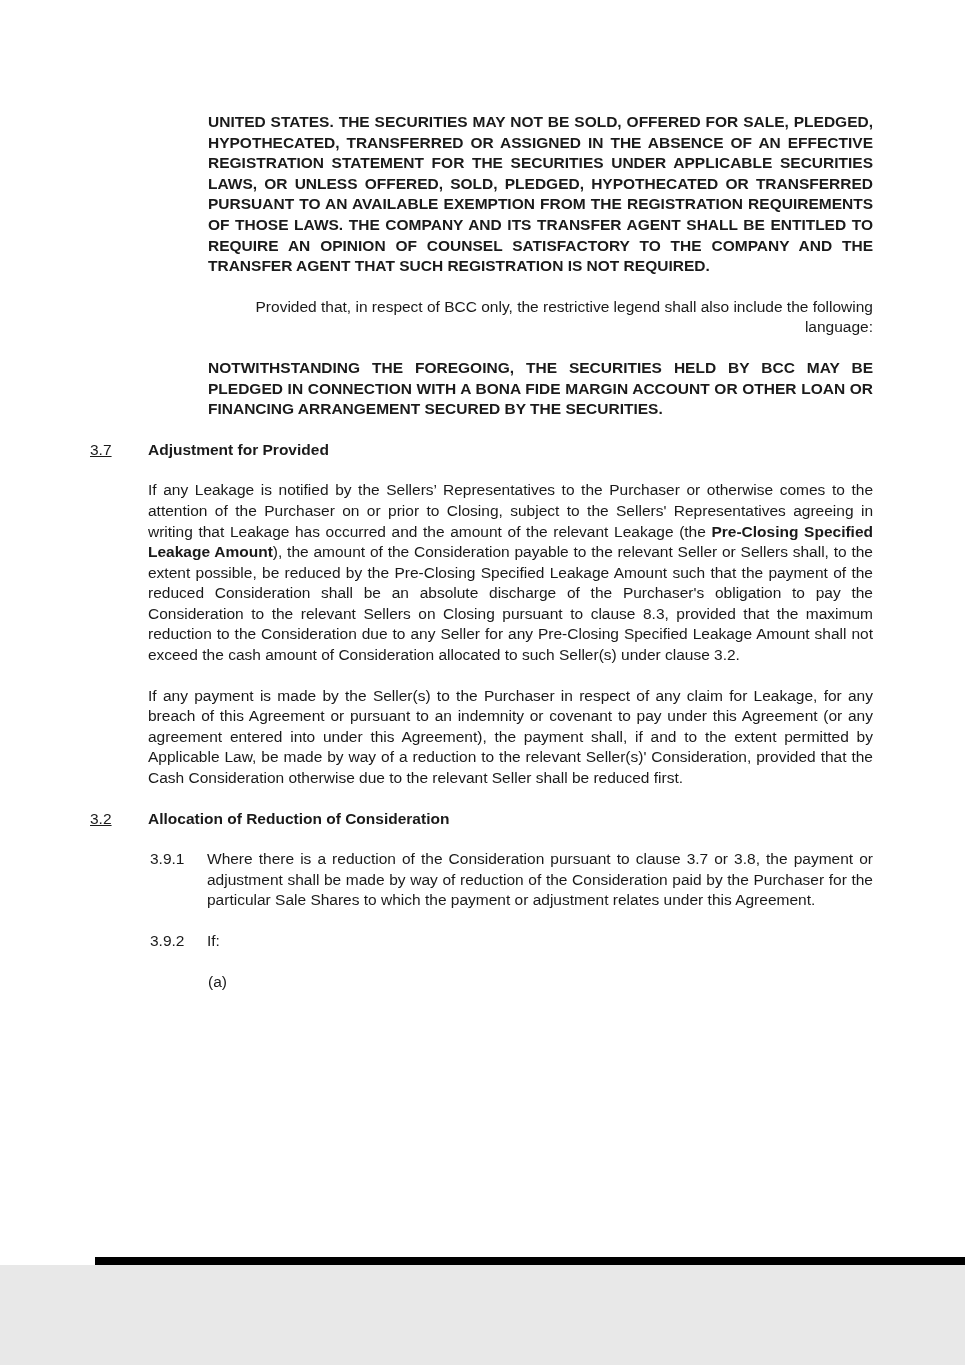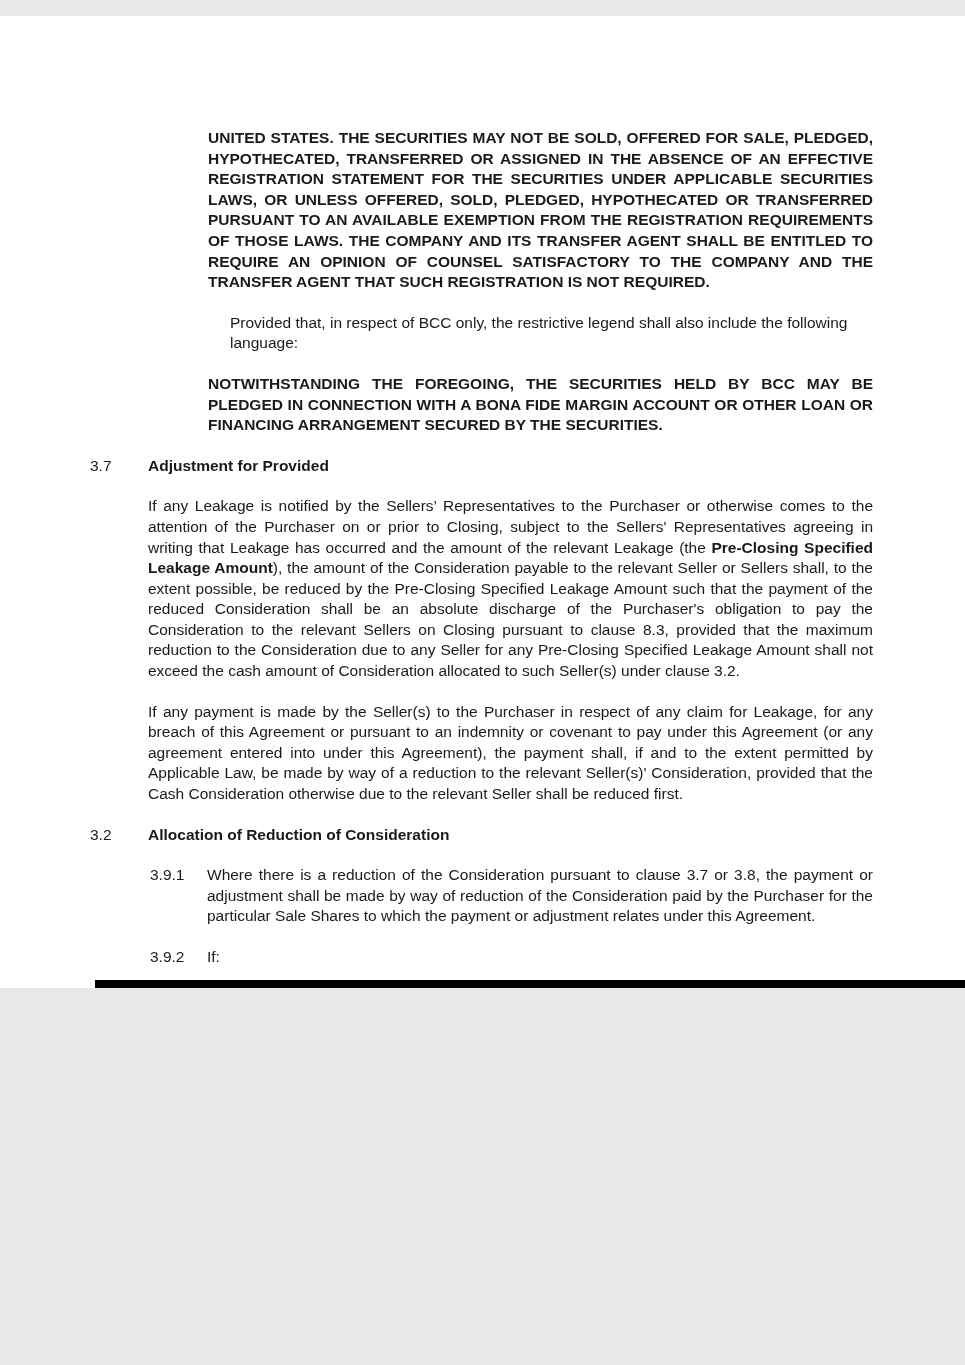--- a/index.html
+++ b/index.html
@@ -1,41 +1,42 @@
 <!DOCTYPE html>
 <html><head>
 <meta charset="utf-8">
 <style>
   html,body { margin:0; padding:0; background:#e8e8e8; }
   .page {
     position:relative;
-    width:965px; height:972px;
-    margin:16px auto;
+    width:965px; height:1265px;
+    margin:0 auto;
     background:#ffffff;
     color:#1a1a1a;
     font-family:"Liberation Sans", "DejaVu Sans", sans-serif;
     font-size:15.5px;
     line-height:20.6px;
     overflow:hidden;
   }
   .content { position:absolute; top:112px; left:0; right:0; }
 
   .legend {
     margin:0 92px 20px 208px;
     font-weight:bold;
     text-align:justify;
   }
   .provided {
     margin:0 92px 20px 230px;
-    text-align:left;
+    text-align:right;
   }
   .clause { position:relative; margin:0 0 20px 0; }
   .clause-num {
     position:absolute; left:90px; top:0;
     font-weight:normal;
+    text-decoration:underline;
   }
   .clause-heading {
     margin:0 92px 0 148px;
     font-weight:bold;
   }
   .body-par {
     margin:0 92px 20px 148px;
     text-align:justify;
   }
   .subclause { position:relative; margin:0 0 20px 0; }

